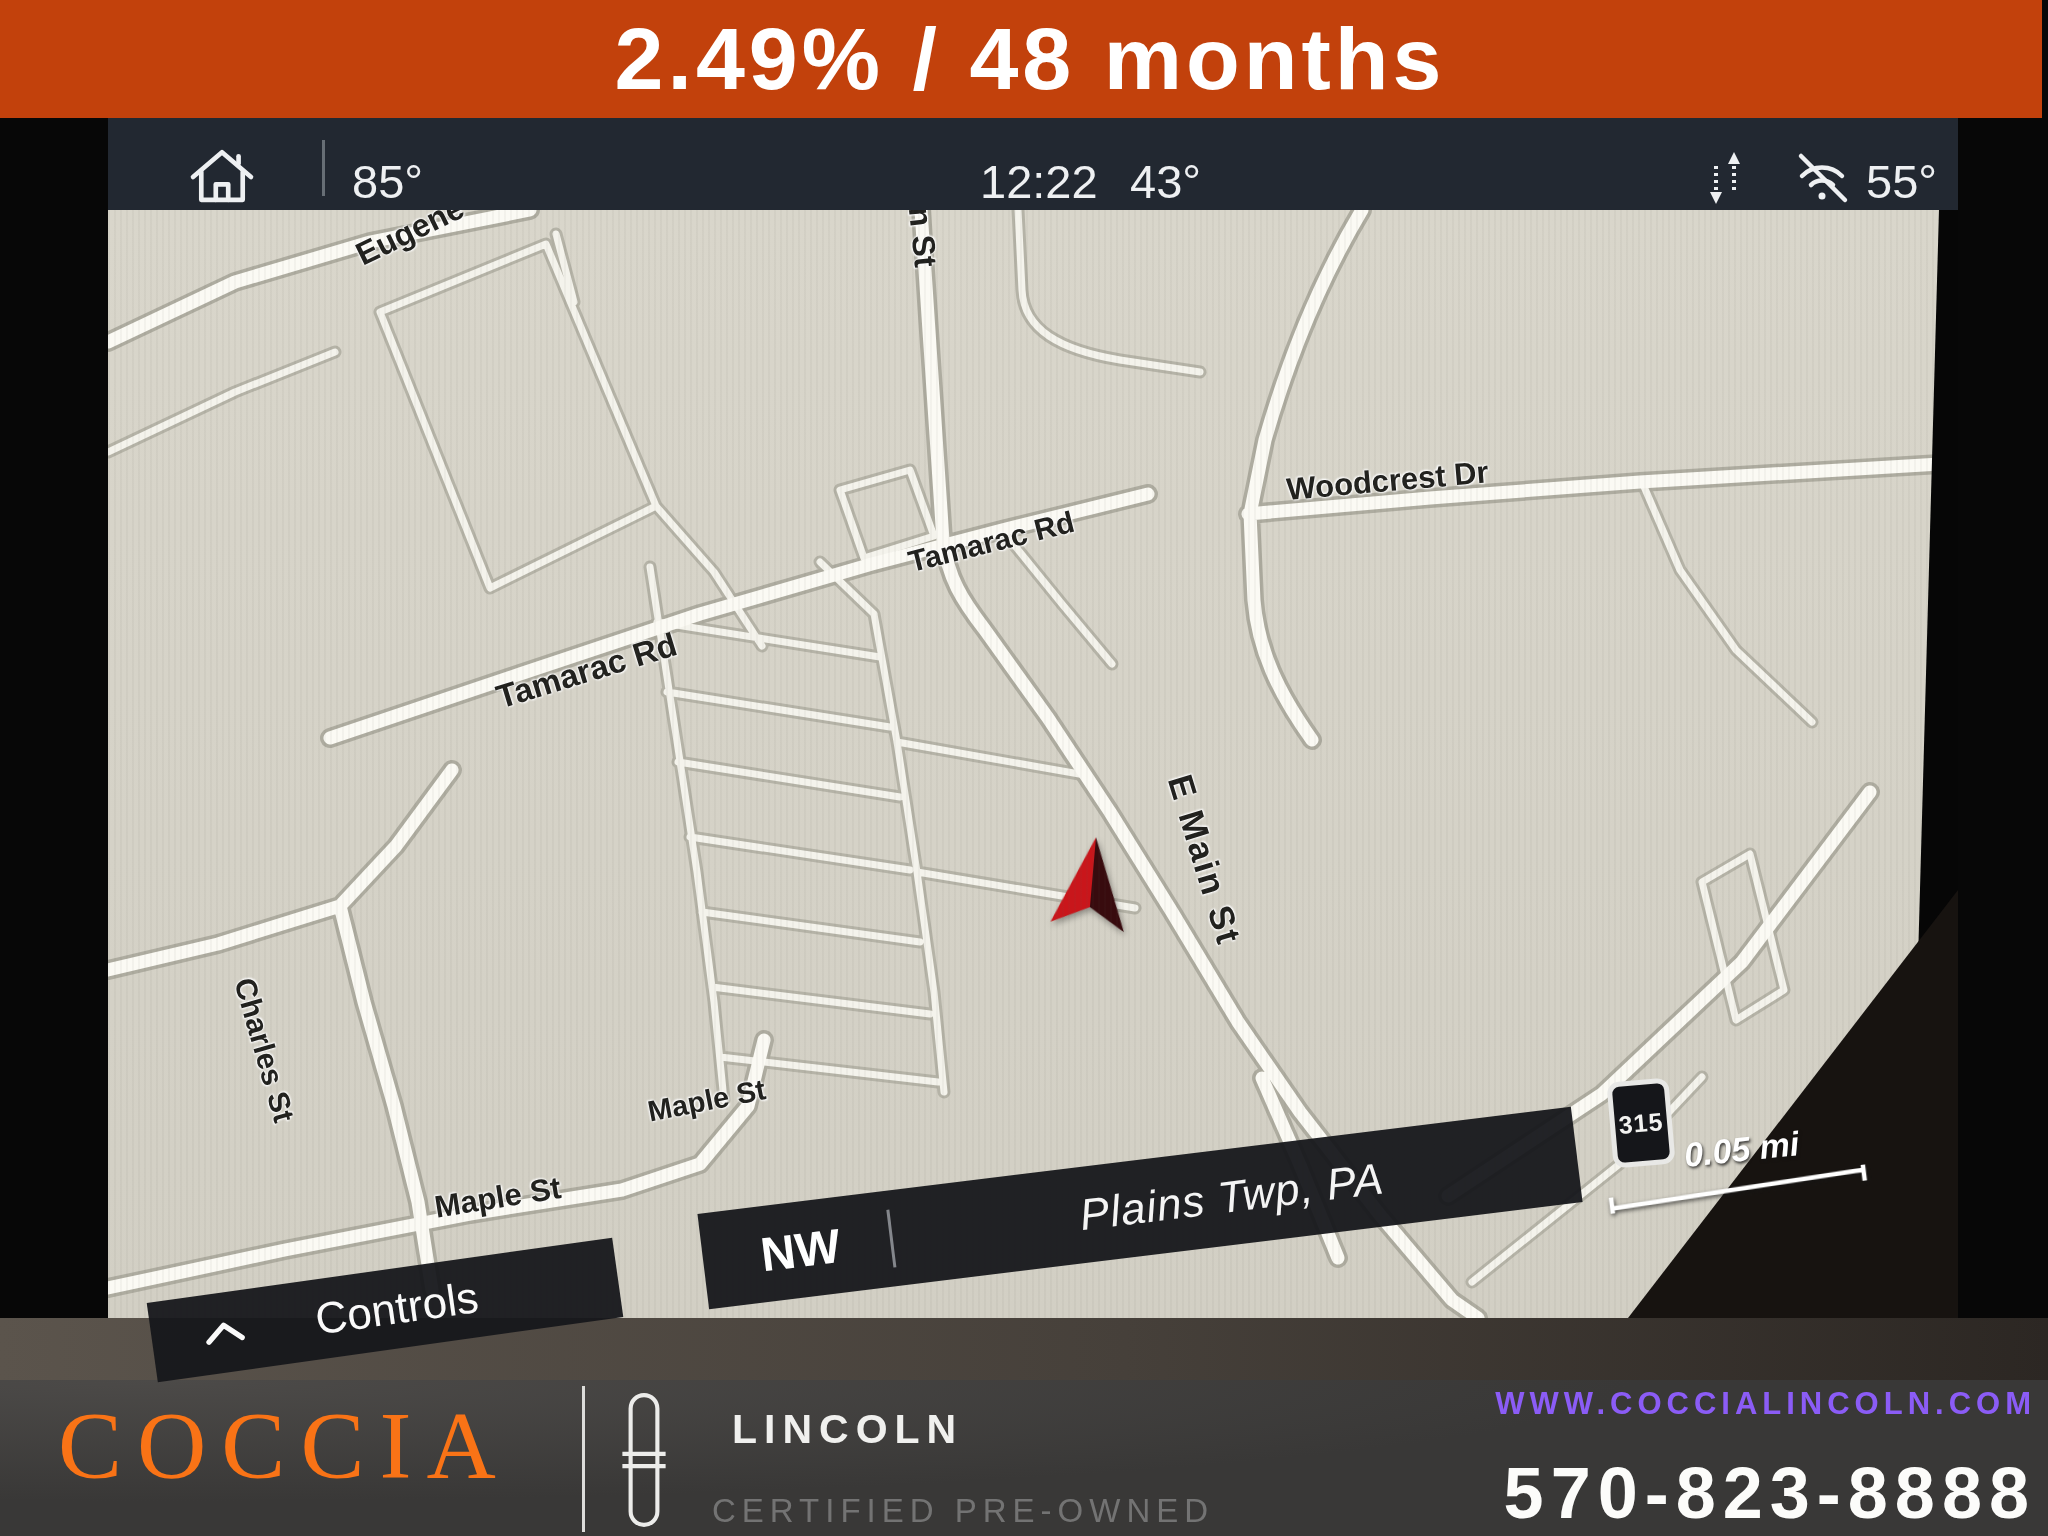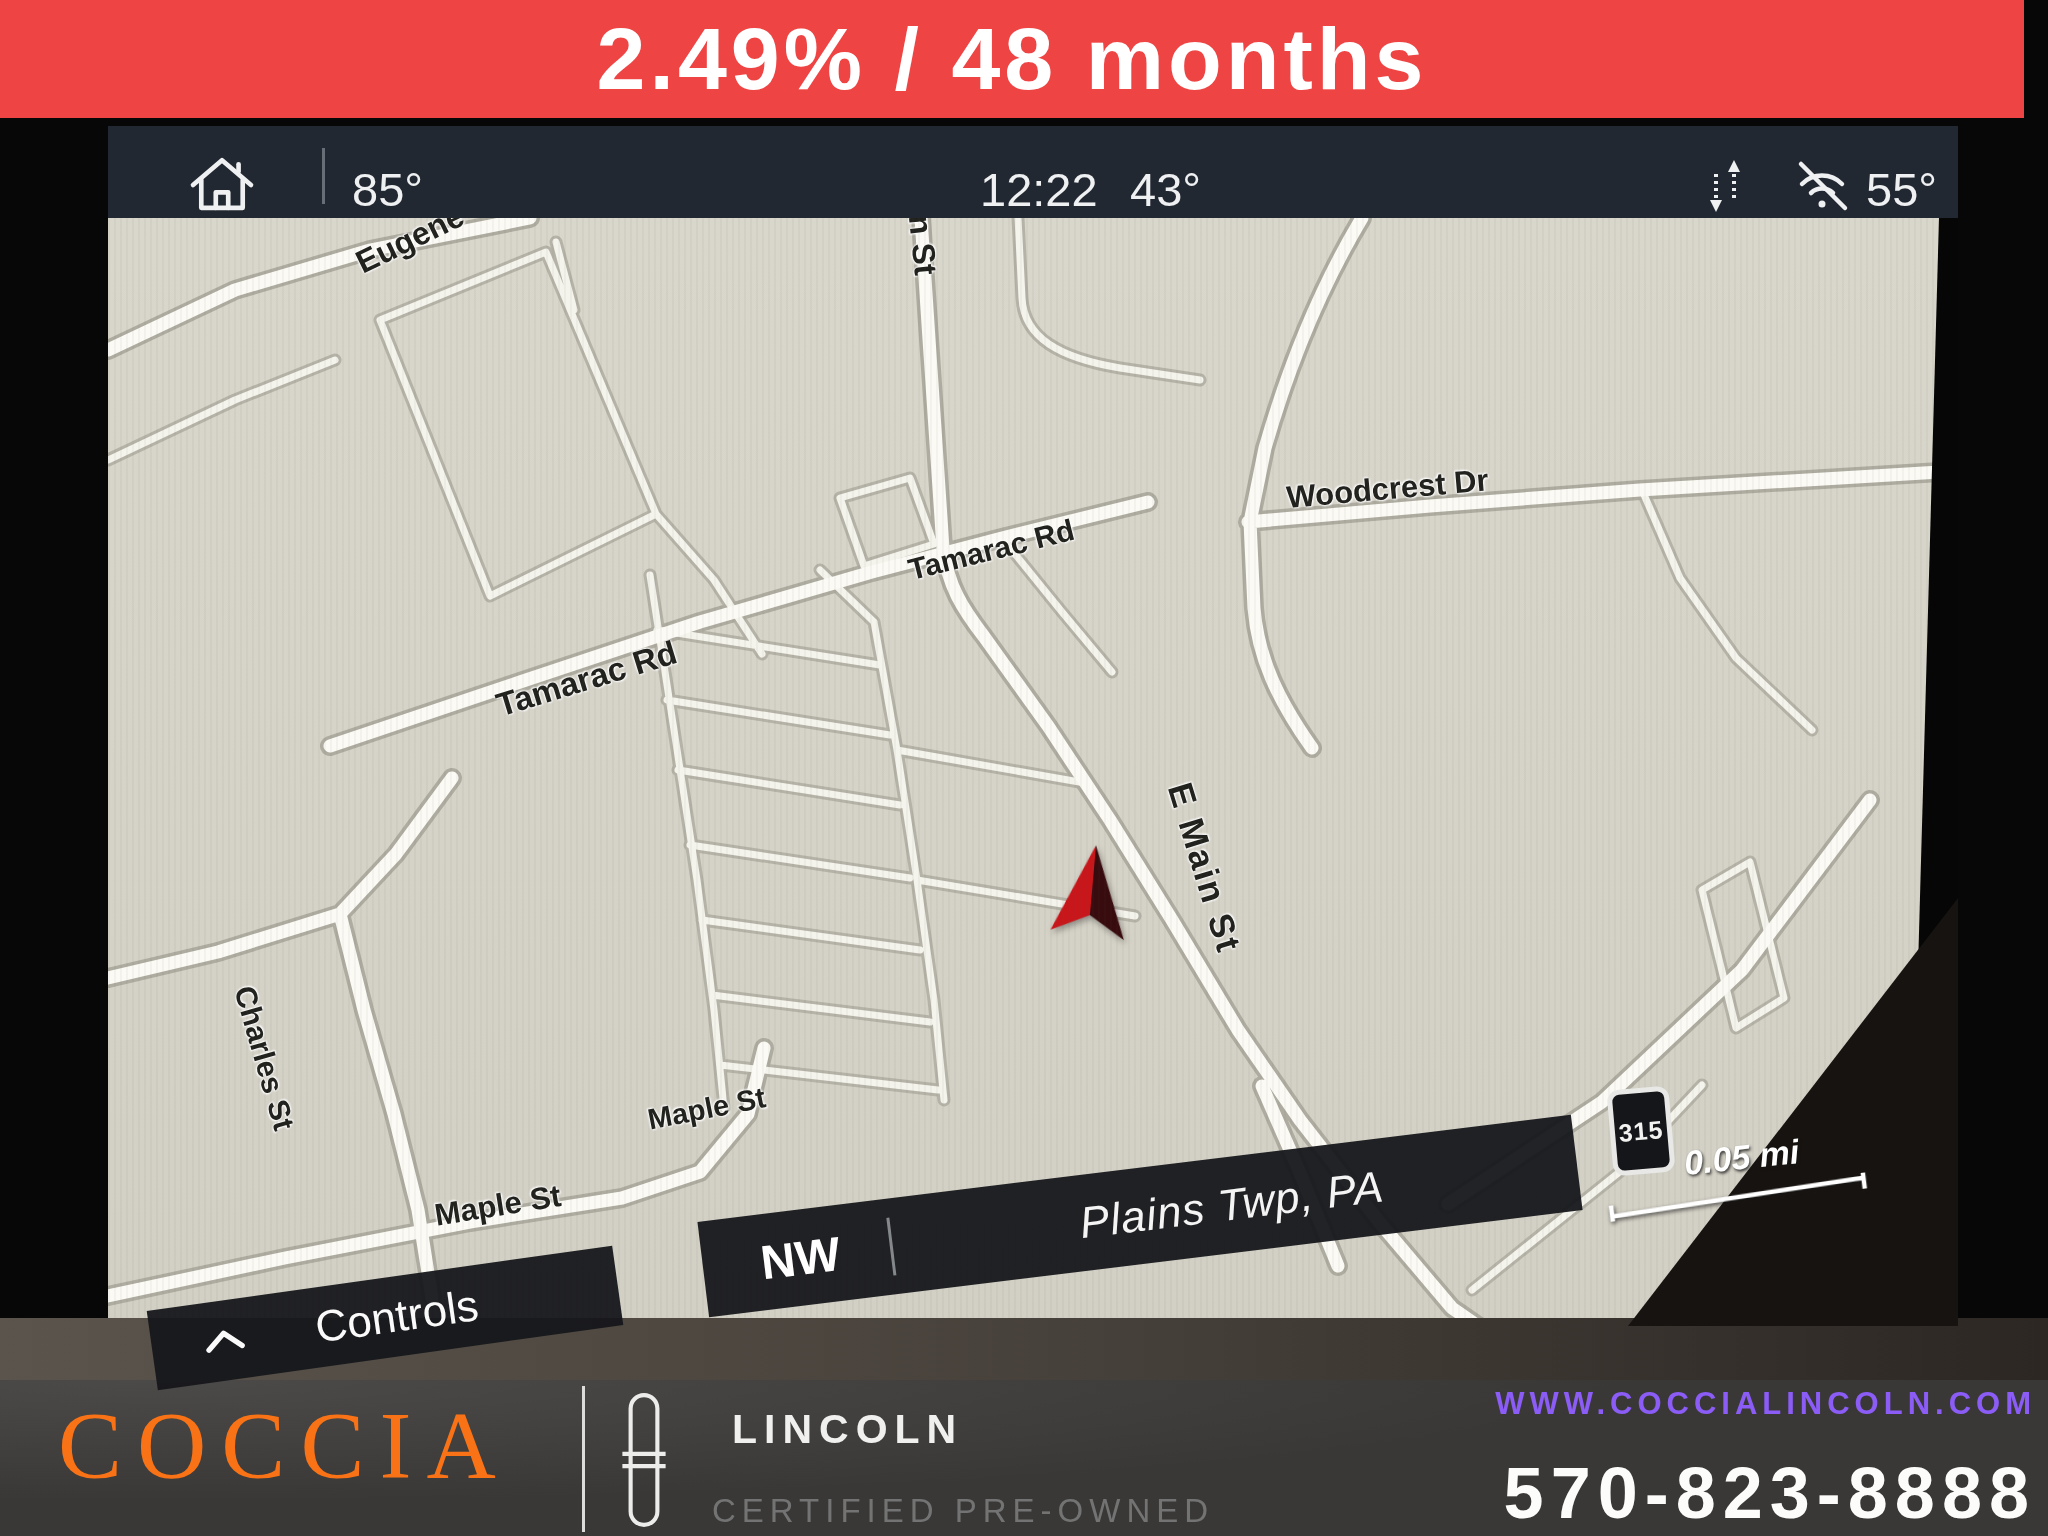--- a/index.html
+++ b/index.html
@@ -1,26 +1,26 @@
 <!DOCTYPE html>
 <html><head>
 <meta charset="utf-8">
 <style>
   html,body{margin:0;padding:0;}
   body{width:2048px;height:1536px;position:relative;overflow:hidden;background:#070707;
        font-family:"Liberation Sans",sans-serif;}
   .abs{position:absolute;}
 
   
-  .banner{left:0;top:0;width:2024px;height:118px;background:#ef4444;display:flex;
-          align-items:center;justify-content:center;}
+  .banner{left:0;top:0;width:2024px;height:118px;background:#c2410c;display:flex;
+          align-items:center;justify-content:center;padding-left:18px;}
   .banner span{color:#fff;font-size:88px;font-weight:800;letter-spacing:4px;}
 
   
-  .screen{left:108px;top:118px;width:1850px;height:1008px;background:#000;margin-top:8px;}
+  .screen{left:108px;top:118px;width:1850px;height:1008px;background:#000;}
 
   .statusbar{left:0;top:0;width:1850px;height:92px;background:#222831;}
   .sb-text{position:absolute;color:#eef0f2;font-size:47px;font-weight:500;}
   .sb-div{position:absolute;width:3px;height:56px;background:#7f858c;opacity:.75;}
 
   .map{left:0;top:92px;width:1850px;height:1108px;overflow:hidden;
        background:linear-gradient(180deg,#d9d6cb,#d2cfc4);}
   .map::after{content:"";position:absolute;inset:0;pointer-events:none;
        background:repeating-linear-gradient(90deg,rgba(90,88,78,.05) 0 2px,transparent 2px 6px);}
   .roads{position:absolute;left:0;top:0;}

